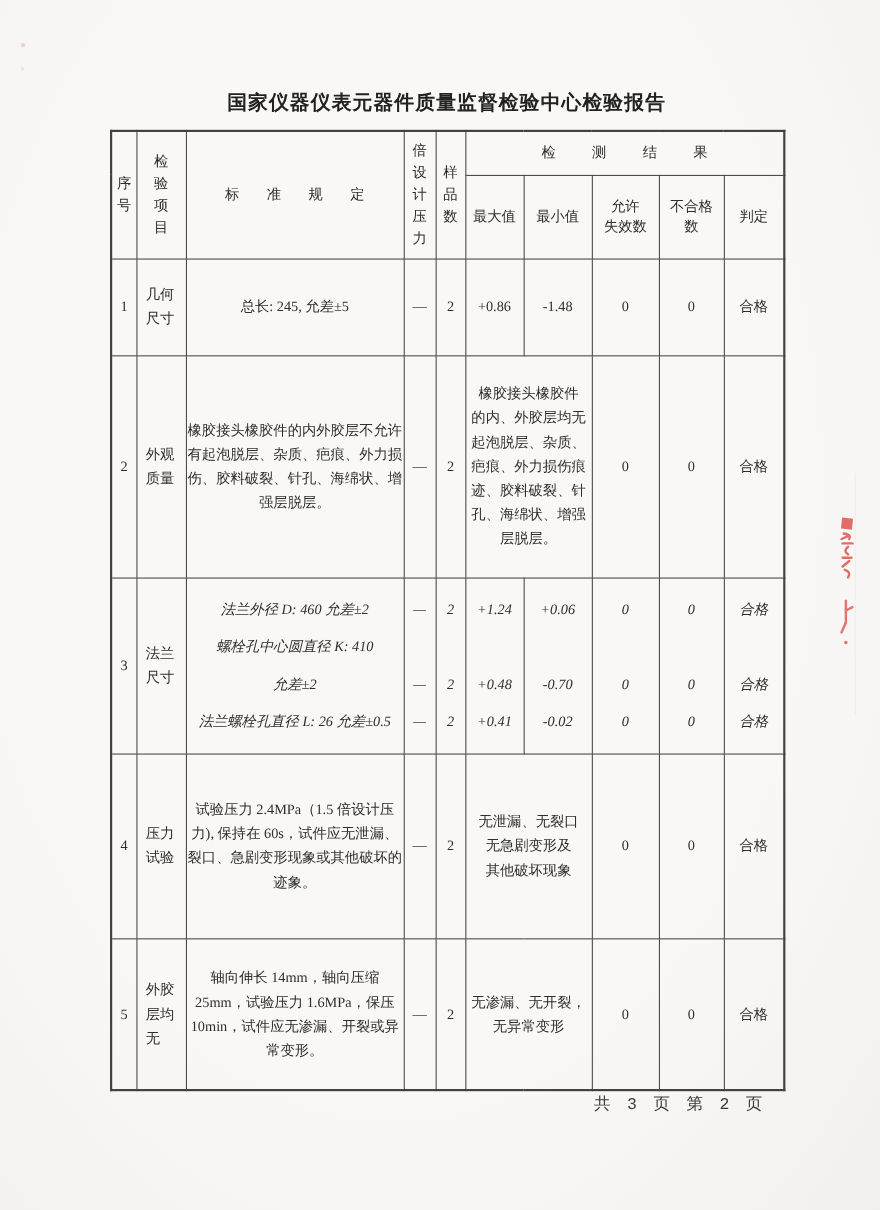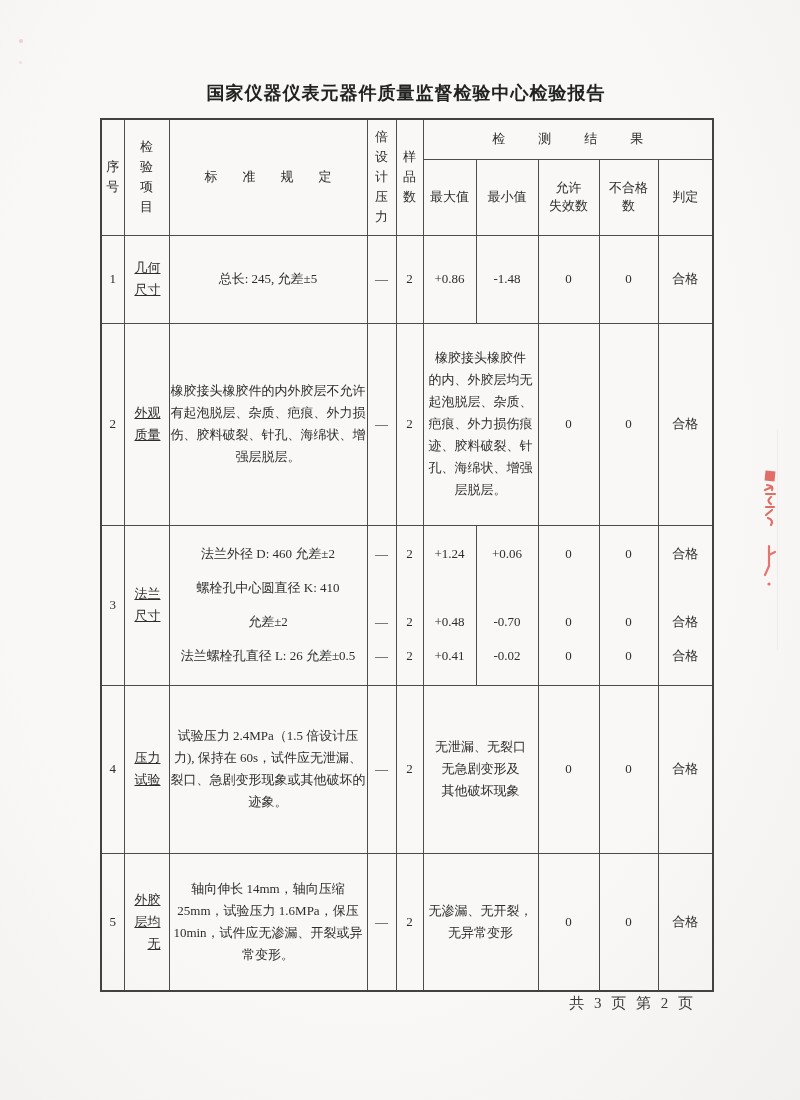--- a/index.html
+++ b/index.html
@@ -29,35 +29,35 @@
     font-size:13px; color:#2d2d2d; padding:0;
     overflow:hidden;
   }
   td.hcell { font-size:14px; }
   .vtext {
     display:inline-block; width:1.15em; word-break:break-all;
     line-height:1.55; text-align:center;
   }
   .v2 {
     display:inline-block; width:2.15em; word-break:break-all;
-    line-height:22px; text-align:right;text-decoration:underline;
+    line-height:22px; text-align:left;
   }
   .spread { letter-spacing:6px; margin-right:-6px; white-space:pre; }
   .spread-wide { letter-spacing:10px; margin-right:-10px; white-space:pre;margin-top:20px; }
   .prewrap { white-space:pre-line; }
   td.std {
     text-align:left; padding:6px 5px 6px 9px; line-height:22px;
   }
   td.res { line-height:22px; white-space:pre-line;margin-left:28px; }
   td.r3cell { vertical-align:top; padding-top:28px; }
   td.r3std { text-align:left; vertical-align:top; padding:28px 5px 0 9px; }
-  .slotline { height:34px; line-height:34px; }
+  .slotline { height:34px; line-height:34px;font-style:italic; }
   .footer {
     position:absolute; top:994px; left:100px; width:596px;
-    text-align:right; font-size:15px; letter-spacing:3px; color:#3a3a3a;
+    text-align:right; font-size:15px; letter-spacing:3px; color:#3a3a3a;font-family:Liberation Mono, monospace;
   }
   .stamp-a { position:absolute; left:758px; top:459px; opacity:0.85; }
   .stamp-b { position:absolute; left:760px; top:543px; opacity:0.8; }
   .speck { position:absolute; border-radius:50%; background:#dd8c84; }
   .speck1 { left:19px; top:39px; width:4px; height:4px; opacity:0.35; }
   .speck2 { left:19px; top:61px; width:3px; height:3px; opacity:0.22; }
   .crease {
     position:absolute; left:777px; top:430px; width:1px; height:220px;
     background:rgba(90,90,90,0.06);
   }

